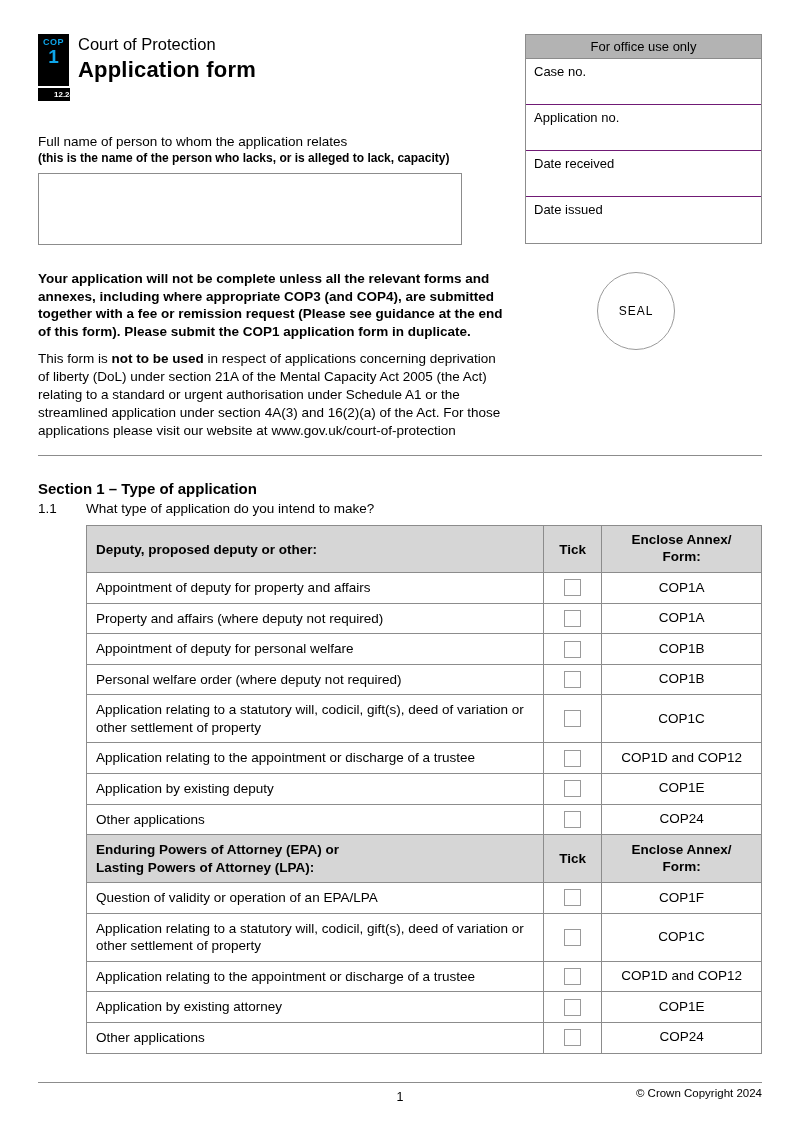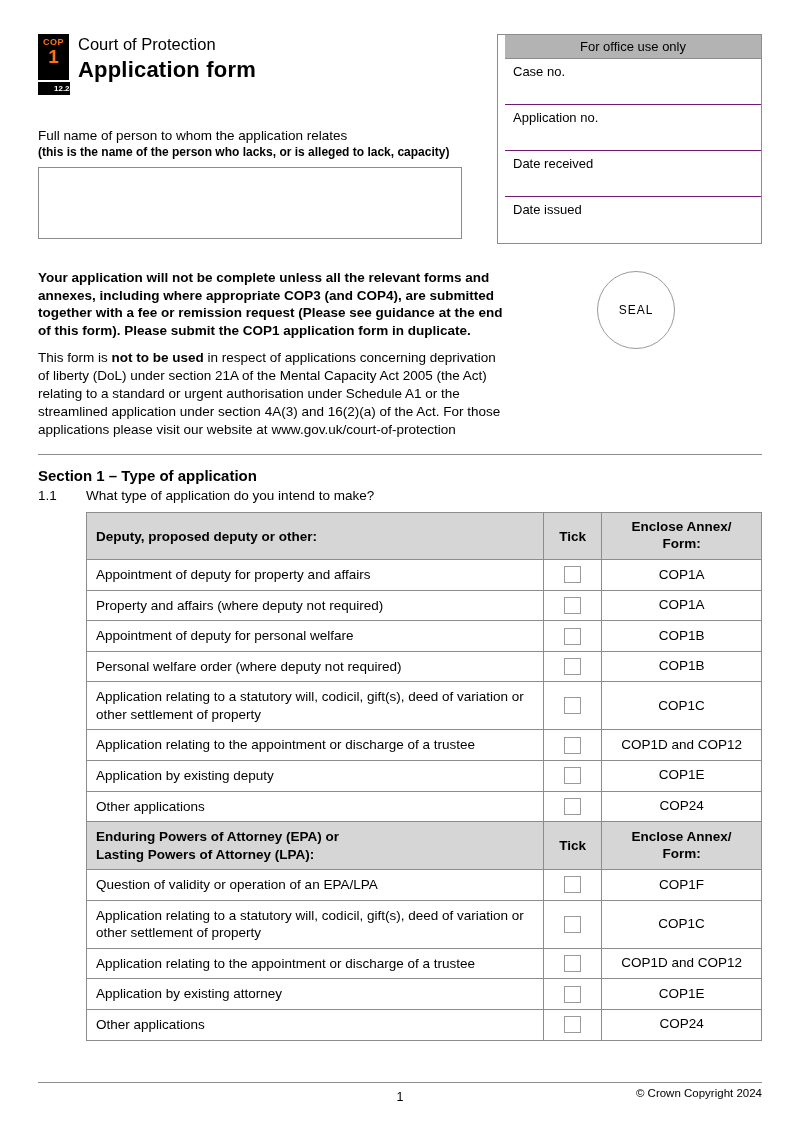--- a/index.html
+++ b/index.html
@@ -9,50 +9,50 @@
     font-family: "Liberation Sans", "DejaVu Sans", sans-serif;
     color: #000; position: relative;
   }
   .page { position: absolute; inset: 0; padding: 34px 38px 0 38px; }
 
   
   .top { display: flex; justify-content: space-between; align-items: flex-start; }
   .left-col { width: 458px; }
   .brand { display: flex; gap: 9px; align-items: flex-start; }
   .logo { width: 31px; flex: 0 0 31px; }
-  .logo-main { background: #000; color: #f97316; text-align: center; padding: 3px 0 14px; }
+  .logo-main { background: #000; color: #0ea5e9; text-align: center; padding: 3px 0 20px; }
   .logo-cop { display: block; font-size: 9px; font-weight: bold; letter-spacing: .5px; }
   .logo-num { display: block; font-size: 19px; font-weight: bold; line-height: 1; }
   .logo-ver { display: block; background: #000; color: #fff; font-size: 8px; font-weight: bold;
               text-align: center; margin-top: 2px; padding: 2px 16px; }
   .org { font-size: 16.5px; margin-top: 1px; }
   .form-title { font-size: 22px; font-weight: bold; margin-top: 3px; letter-spacing: .2px; }
 
   .name-label { margin-top: 33px; font-size: 13.5px; }
   .name-sub { font-size: 12px; margin-top: 2px; font-weight: bold; }
   .name-box { margin-top: 8px; height: 72px; border: 1px solid #8c8c8c; width: 424px; }
 
-  .office { width: 265px; border: 1px solid #8c8c8c; font-size: 13px; padding-left: 7px; }
+  .office { width: 237px; border: 1px solid #8c8c8c; font-size: 13px; }
   .office-head { background: #b3b3b3; text-align: center; padding: 4px 0; border-bottom: 1px solid #8c8c8c; }
   .office-row { height: 46px; padding: 5px 8px; border-bottom: 1px solid #701a75; }
   .office-row:last-child { border-bottom: none; }
 
   
   .mid { display: flex; margin-top: 25px; }
   .mid-left { width: 472px; }
   .bold-para { font-weight: bold; font-size: 13.5px; line-height: 1.31; }
   .plain-para { font-size: 13.5px; line-height: 1.33; margin-top: 9px; }
   .seal-wrap { flex: 1; display: flex; justify-content: center; align-items: flex-start; padding-top: 2px; }
   .seal { width: 78px; height: 78px; border: 1px solid #9a9a9a; border-radius: 50%;
           display: flex; align-items: center; justify-content: center;
           font-size: 12px; letter-spacing: 1px; }
 
   .rule { border-top: 1px solid #8c8c8c; margin-top: 16px; }
 
-  .sec-title { font-weight: bold; font-size: 15px; margin-top: 12px; }
+  .sec-title { font-weight: bold; font-size: 15px; margin-top: 24px; }
   .q-row { display: flex; margin-top: 4px; font-size: 13.5px; }
   .q-num { width: 48px; flex: 0 0 48px; }
 
   
   .tbl { margin-left: 48px; margin-top: 9px; width: 676px; border-collapse: collapse; font-size: 13.5px; }
   .tbl th, .tbl td { border: 1px solid #8c8c8c; vertical-align: middle; }
   .tbl th { background: #d6d6d6; font-weight: bold; }
   .c1 { width: 458px; text-align: left; padding: 6px 9px; line-height: 1.3; }
   .c2 { width: 58px; text-align: center; padding: 5px 2px; }
   .c3 { width: 160px; text-align: center; padding: 6px 4px; line-height: 1.25; }

